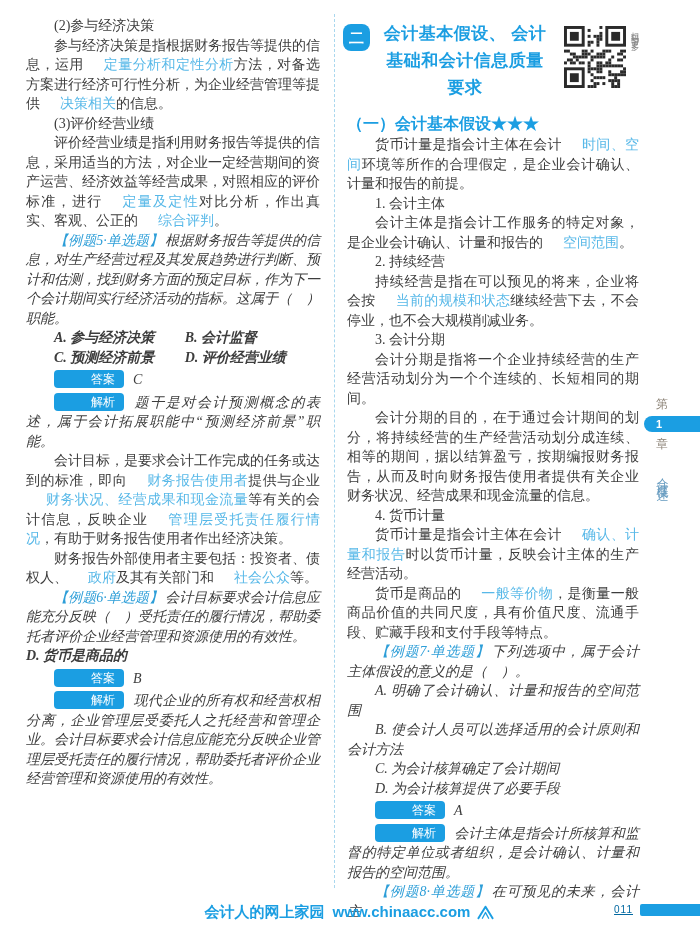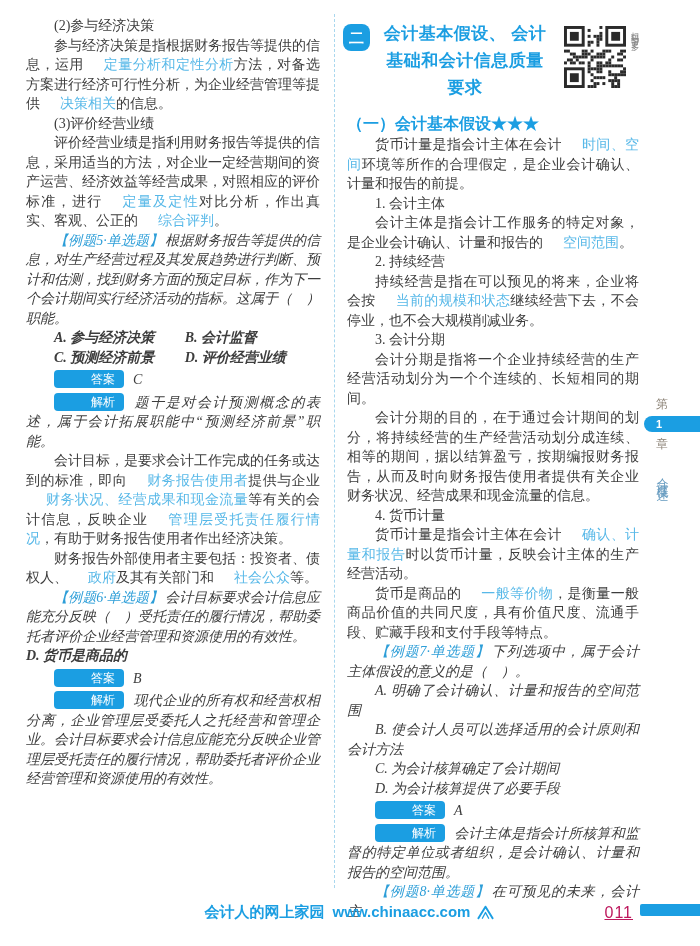--- a/index.html
+++ b/index.html
@@ -44,21 +44,21 @@
   .tpre,.tpost{color:#8d8478;font-size:12px;line-height:16px;padding-right:20px;}
   .tpill{height:16px;background:#1b9ee2;border-radius:9px 0 0 9px;color:#fff;font-size:11px;
          line-height:16px;text-align:left;padding-left:12px;margin:4px 0;font-weight:bold;}
   .ttitle{display:inline-block;writing-mode:vertical-rl;text-orientation:upright;color:#679cc0;
           font-size:12px;letter-spacing:4px;margin:16px 20px 0 0;}
   
   .footer{position:absolute;top:903px;left:0;width:700px;text-align:center;
           font-family:"Liberation Sans",sans-serif;font-weight:bold;color:#1b9ee2;font-size:15px;}
   .fslogan{margin-right:8px;}
   .flogo{width:19px;height:16px;vertical-align:-3px;margin-left:6px;}
-  .pagenum{position:absolute;top:904px;right:67px;color:#be185d;font-size:16px;
+  .pagenum{position:absolute;top:904px;right:67px;color:#0369a1;font-size:10px;
            font-family:"Liberation Sans",sans-serif;letter-spacing:1px;text-decoration:underline;}
   .pagebar{position:absolute;top:904px;right:0;width:60px;height:12px;background:#1b9ee2;
            border-radius:2px 0 0 2px;}
 </style>
 </head>
 <body>
 
 <div class="page">
 
   <div class="col col-left">

